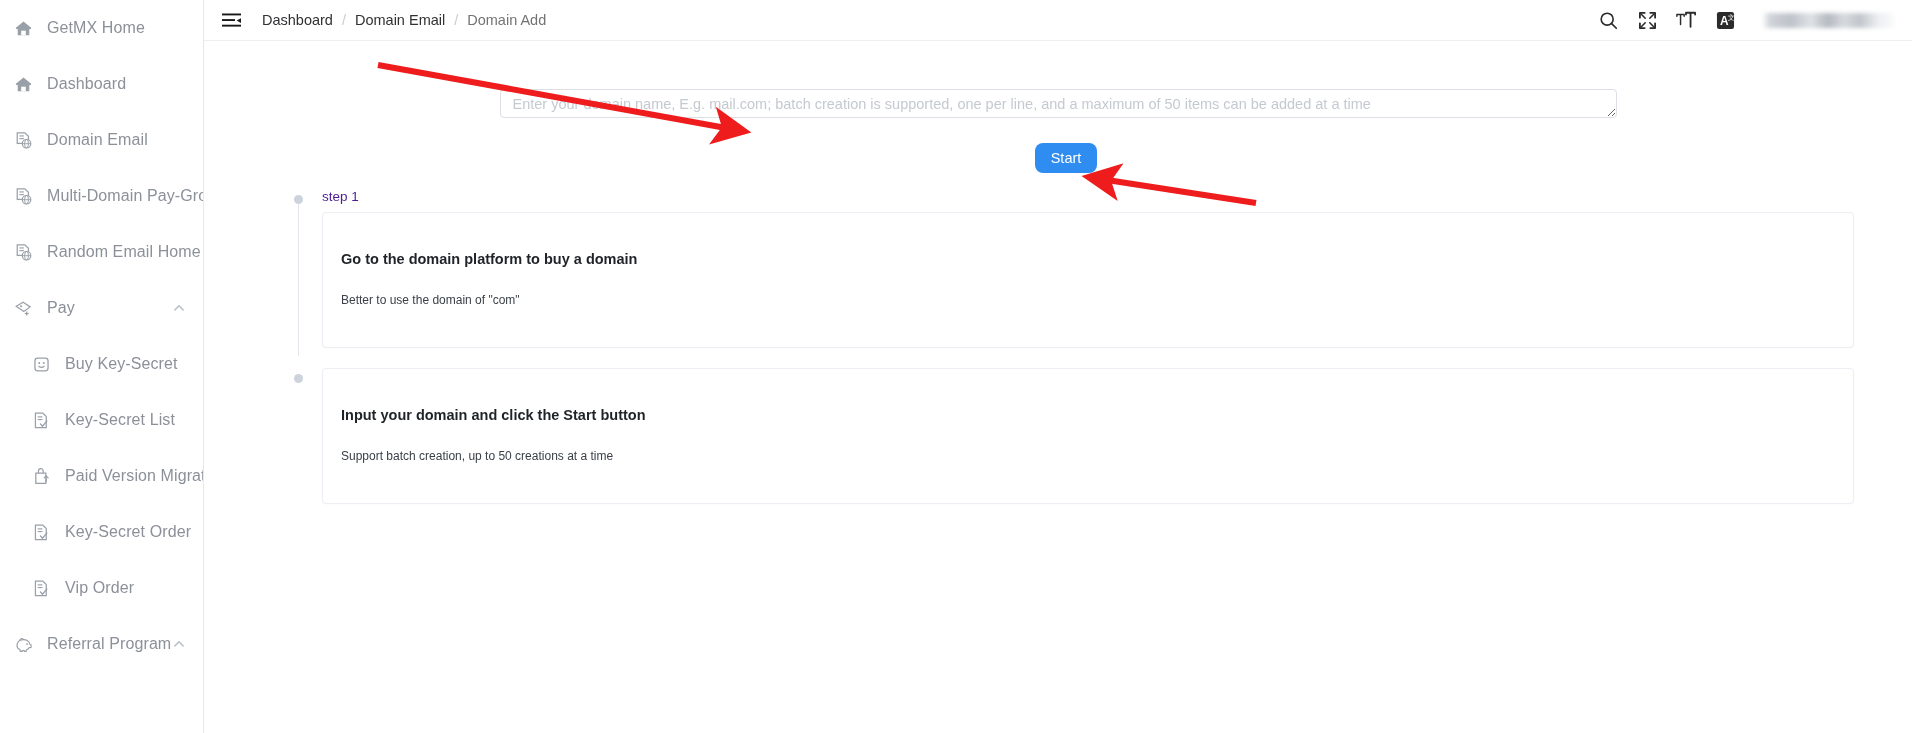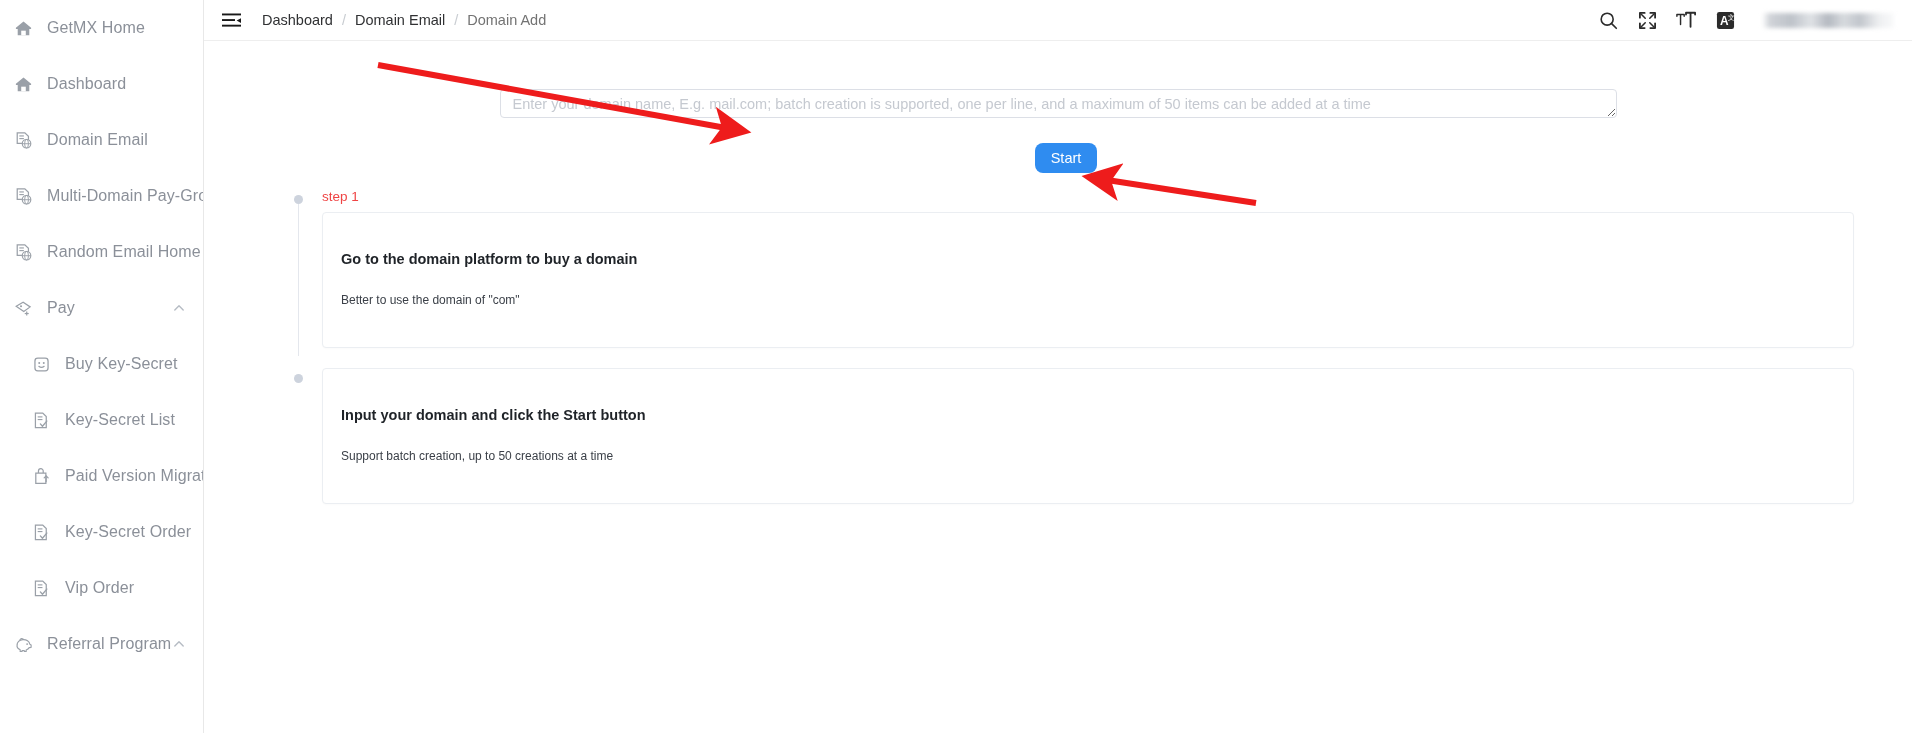--- a/index.html
+++ b/index.html
@@ -180,21 +180,21 @@
   .step:last-child .rail { display: none; }
   .step .dot {
     position: absolute;
     left: 0; top: 6px;
     width: 9px; height: 9px;
     border-radius: 50%;
     background: #cdd3dd;
   }
   .step .step-title {
     font-size: 13.5px;
-    color: #ef4444;
+    color: #4c1d95;
     line-height: 16px;
     margin-bottom: 7px;
   }
   .step .card {
     background: #ffffff;
     border: 1px solid #ebeef2;
     border-radius: 4px;
     box-shadow: 0 1px 2px rgba(0,0,0,.02);
     padding: 38px 18px 40px 18px;
     margin-bottom: 20px;

